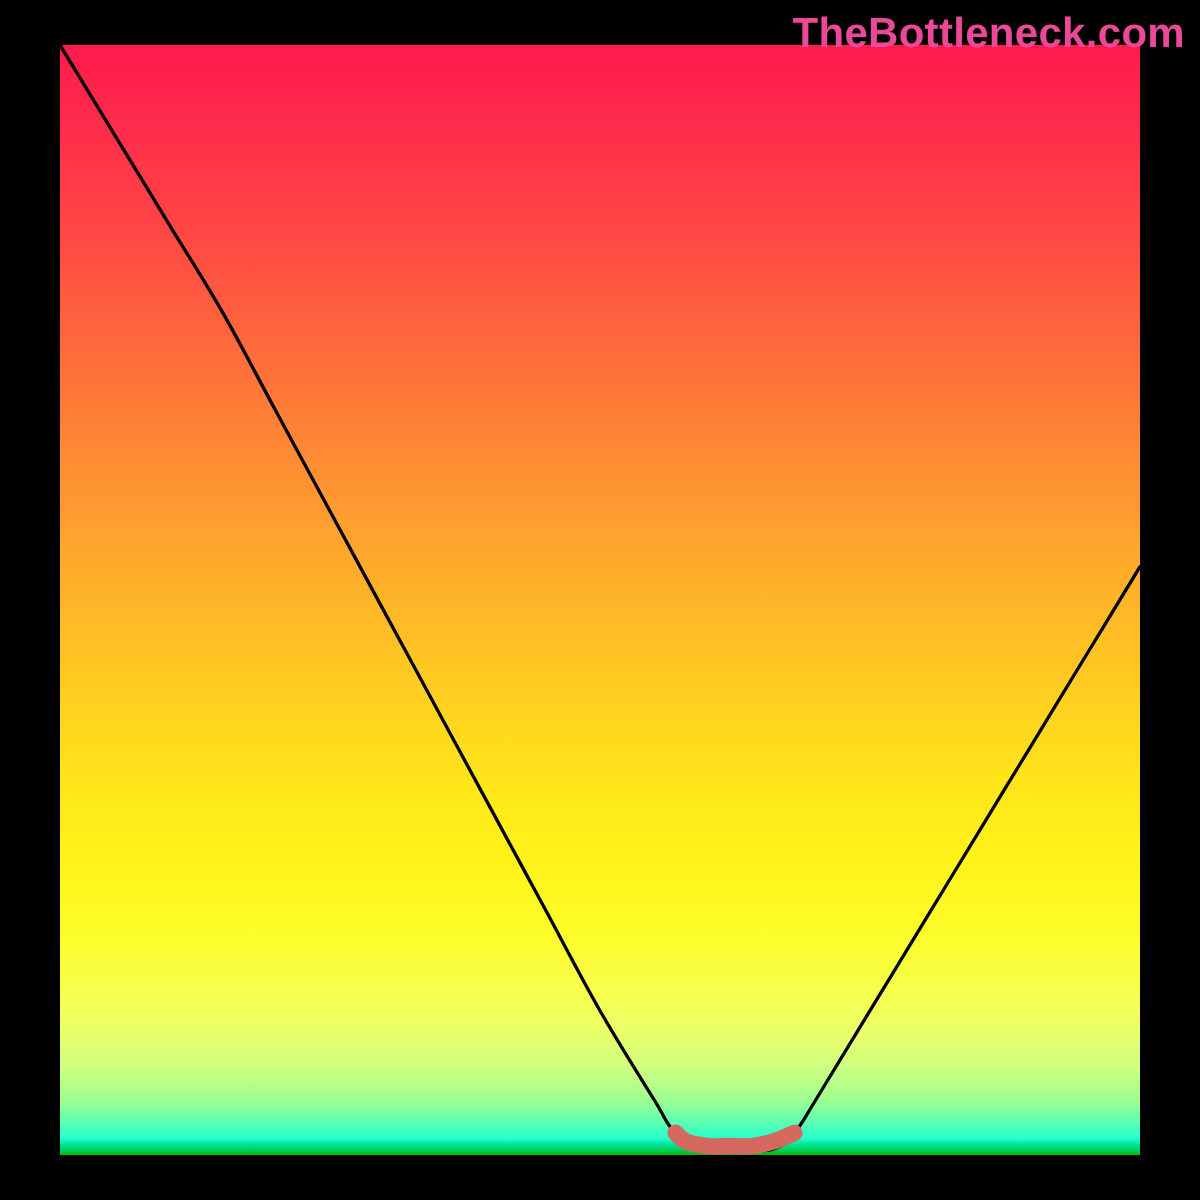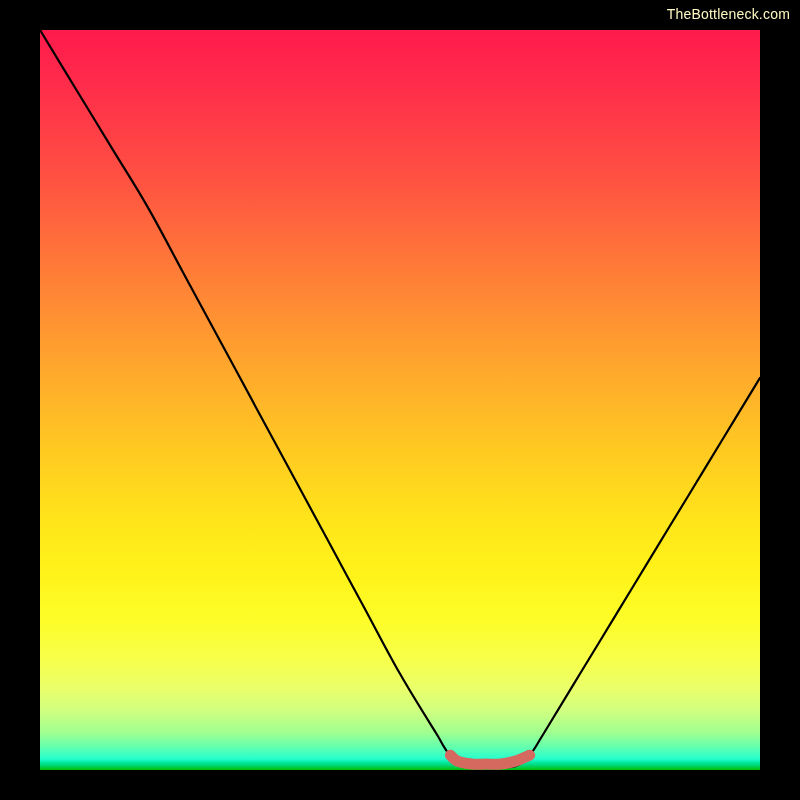--- a/index.html
+++ b/index.html
@@ -8,23 +8,23 @@
     height: 800px;
     background: #000;
     position: relative;
     font-family: Arial, Helvetica, sans-serif;
     overflow: hidden;
   }
   .watermark {
     position: absolute;
     top: 6px;
     right: 10px;
-    color: #fef9c3;
-    font-size: 14px;
-    font-weight: 400;
+    color: #ec4899;
+    font-size: 28px;
+    font-weight: 700;
     z-index: 10;
     letter-spacing: 0.2px;
   }
   .plot-area {
     position: absolute;
     left: 40px;
     top: 30px;
     width: 720px;
     height: 740px;
   }

